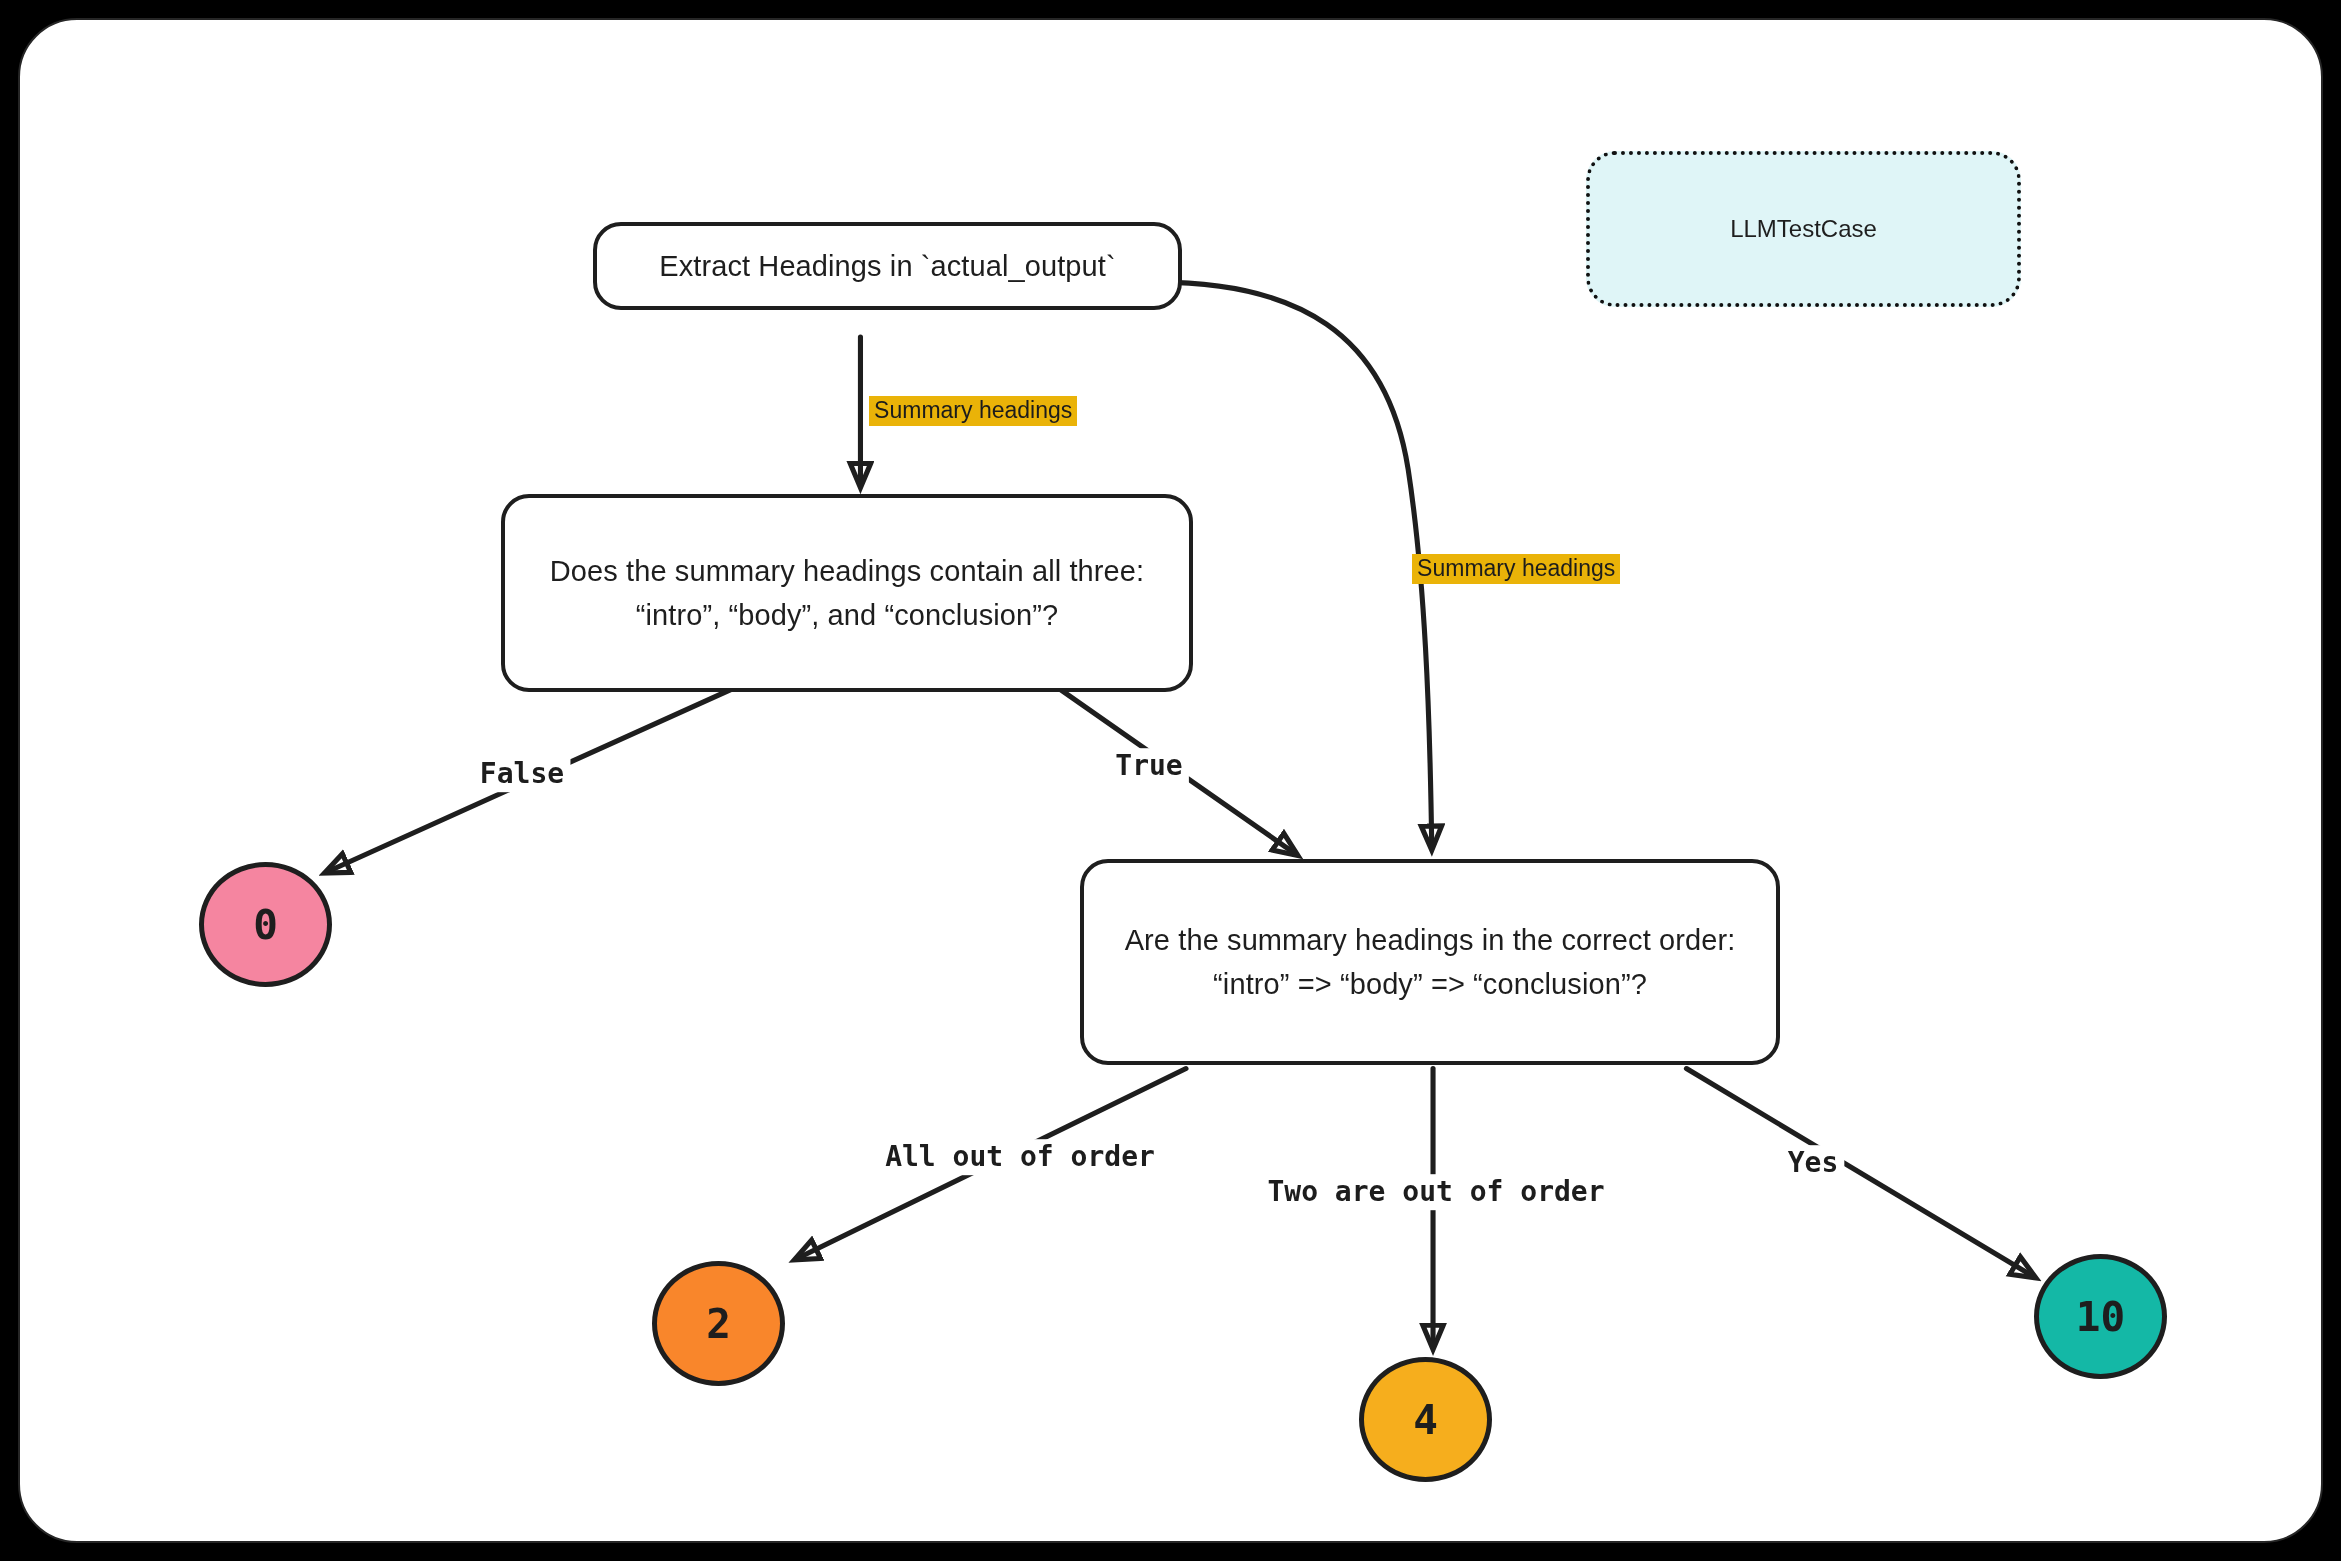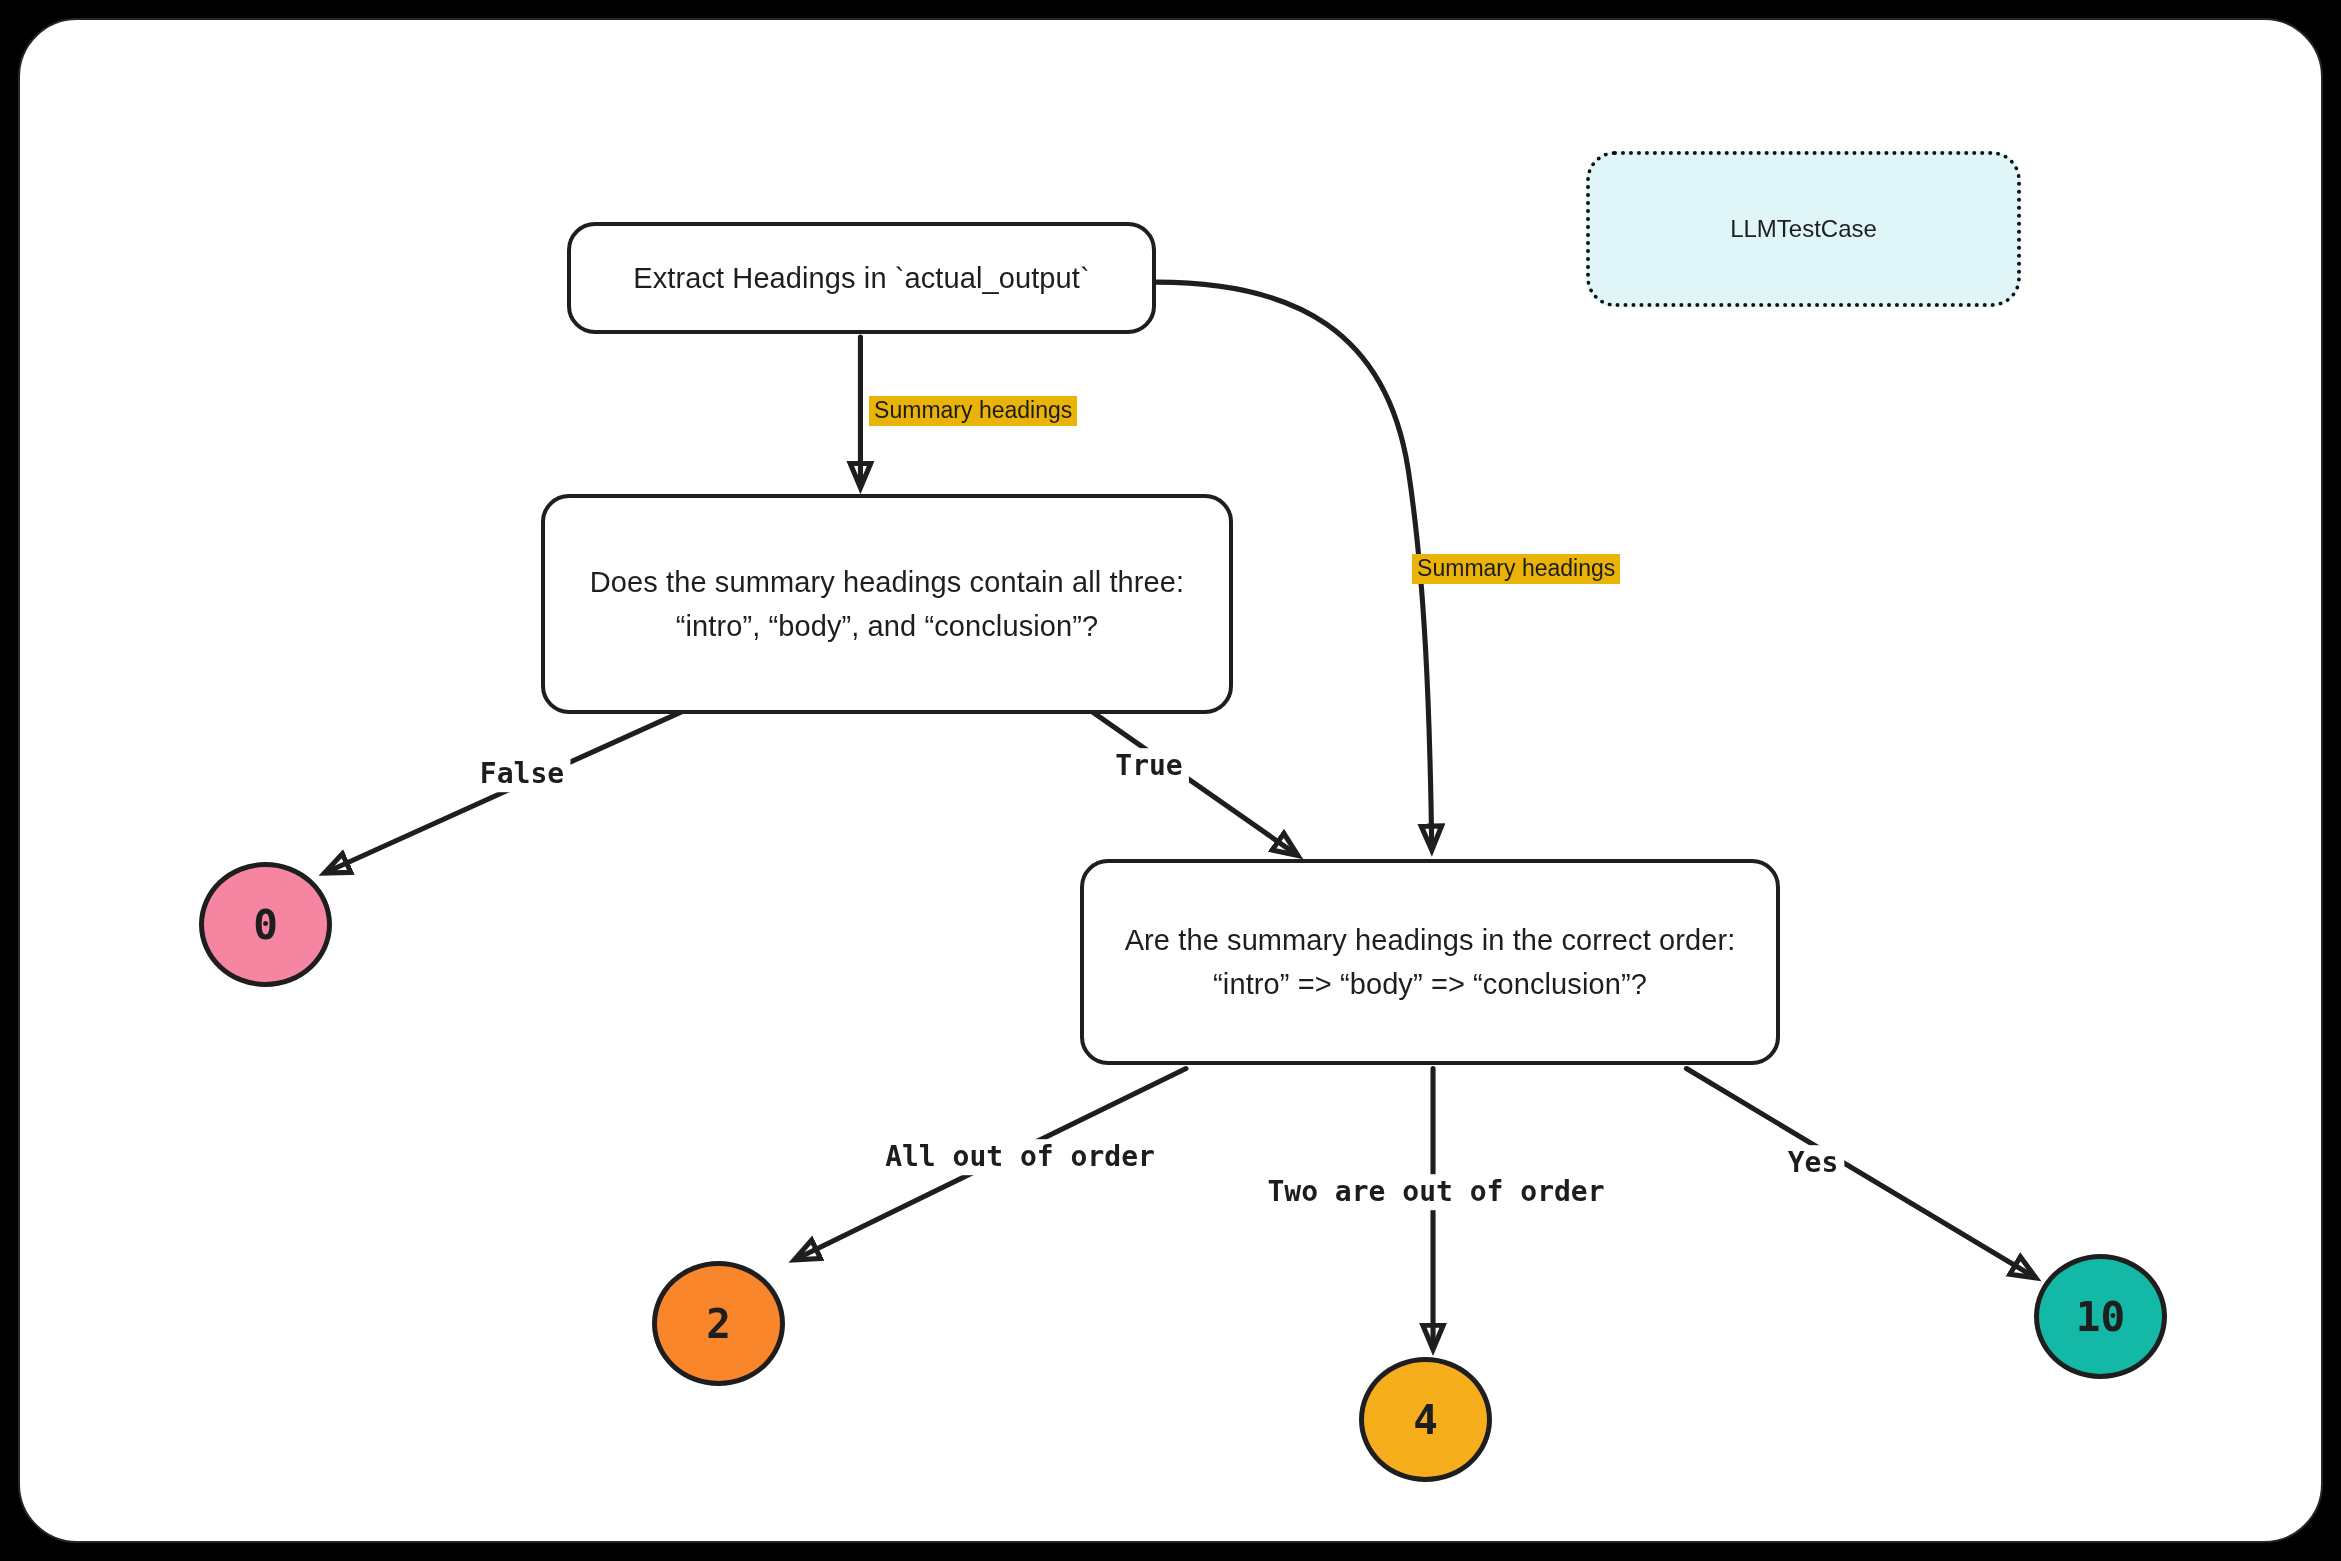--- a/index.html
+++ b/index.html
@@ -14,22 +14,22 @@
   svg.edges{position:absolute;left:0;top:0;width:2342px;height:1562px;pointer-events:none;}
   svg.edges path, svg.edges line{stroke:#1e1e1e;stroke-width:8;fill:none;stroke-linecap:round;}
 
   .node{
     position:absolute;box-sizing:border-box;
     background:#fff;border:4.5px solid #1e1e1e;border-radius:28px;
     display:flex;flex-direction:column;align-items:center;justify-content:center;
     text-align:center;font-size:29px;line-height:1.52;color:#1e1e1e;
     letter-spacing:0.1px;
   }
-  .node-extract{left:567px;top:222px;width:589px;height:112px;justify-content:center;}
-  .node-contains{left:541px;top:494px;width:692px;height:220px;}
+  .node-extract{left:593px;top:222px;width:589px;height:88px;justify-content:center;}
+  .node-contains{left:501px;top:494px;width:692px;height:198px;}
   .node-order{left:1080px;top:859px;width:700px;height:206px;}
 
   .legend{
     position:absolute;left:1586px;top:151px;width:435px;height:156px;
     box-sizing:border-box;border:4.5px dotted #111;border-radius:29px;
     display:flex;align-items:center;justify-content:center;
     font-size:24px;color:#1e1e1e;
   }
 
   .terminal{

